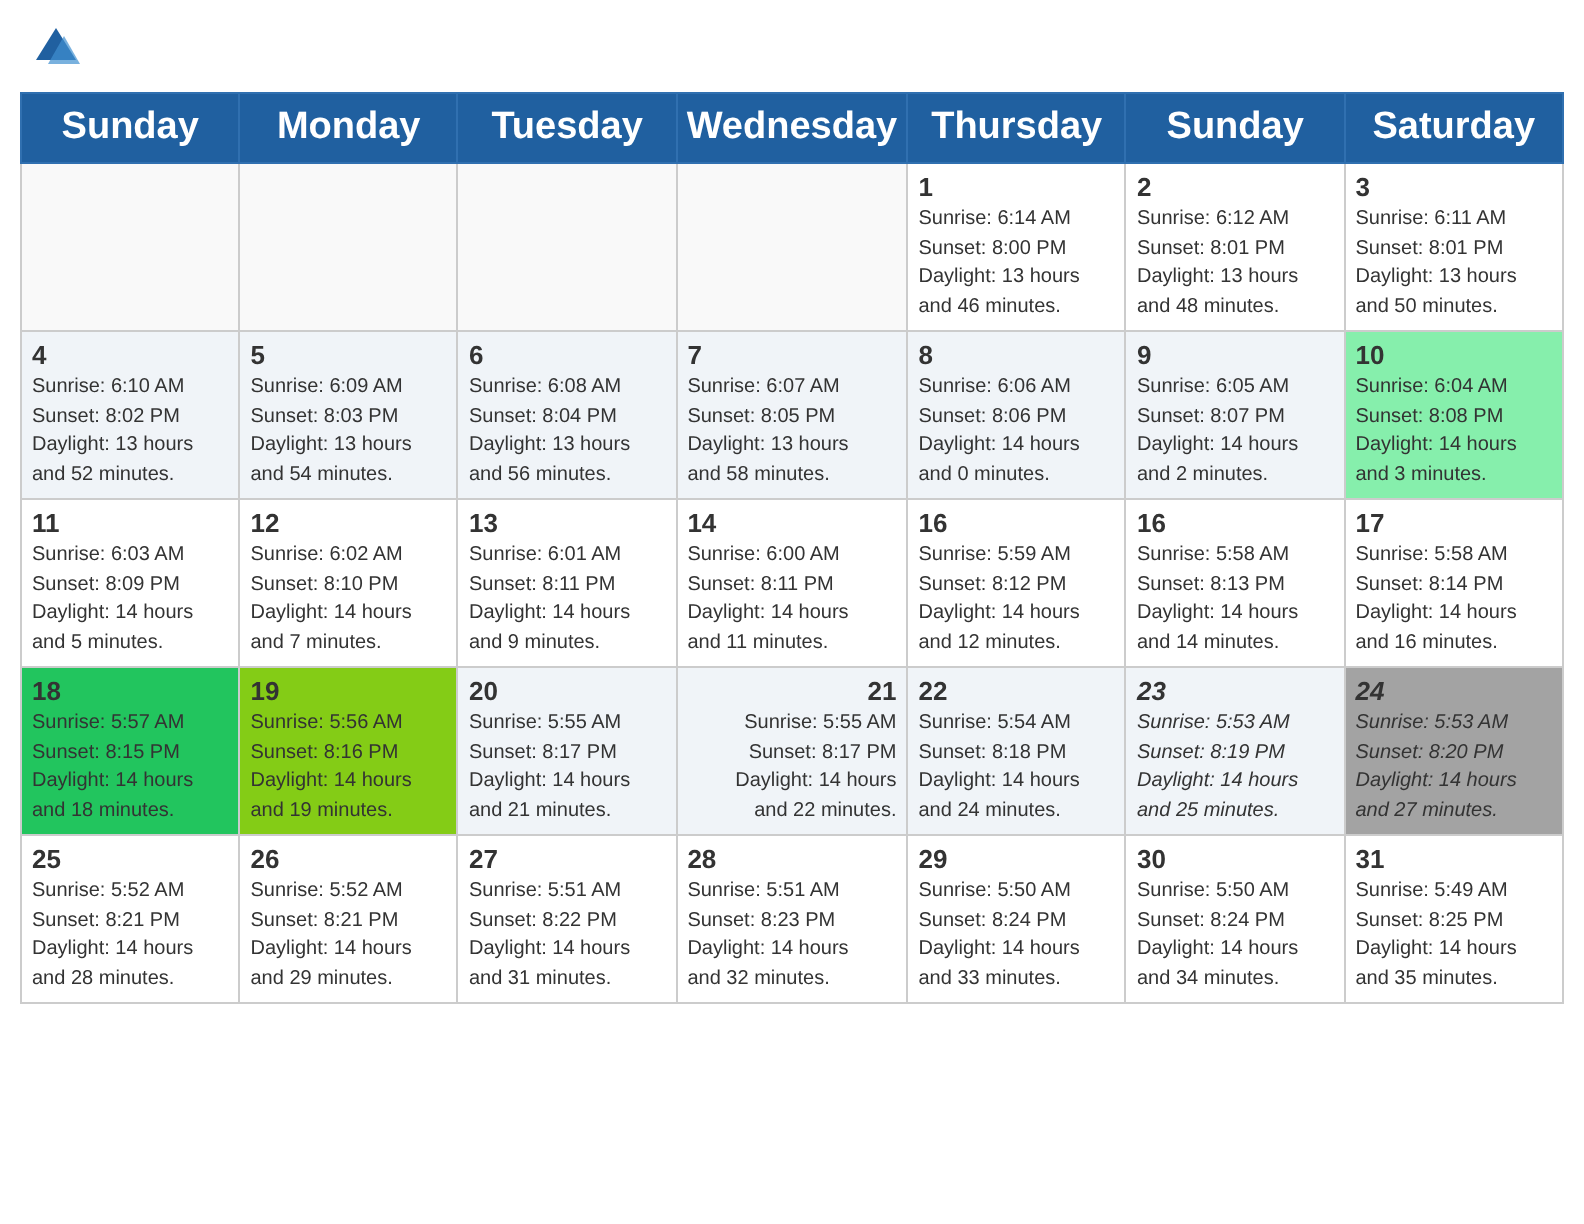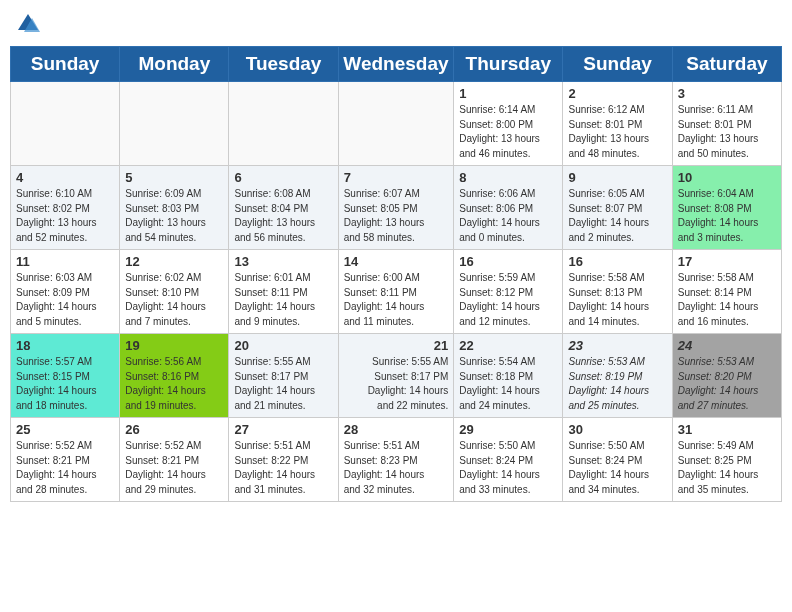--- a/index.html
+++ b/index.html
@@ -200,21 +200,21 @@
         <td>
           <span class="day-number">16</span>
           <div class="day-info">Sunrise: 5:58 AM<br>Sunset: 8:13 PM<br>Daylight: 14 hours<br>and 14 minutes.</div>
         </td>
         <td>
           <span class="day-number">17</span>
           <div class="day-info">Sunrise: 5:58 AM<br>Sunset: 8:14 PM<br>Daylight: 14 hours<br>and 16 minutes.</div>
         </td>
       </tr>
       <tr>
-        <td style="background: #5eead4;">
+        <td style="background: #22c55e;">
           <span class="day-number">18</span>
           <div class="day-info">Sunrise: 5:57 AM<br>Sunset: 8:15 PM<br>Daylight: 14 hours<br>and 18 minutes.</div>
         </td>
         <td style="background: #84cc16;">
           <span class="day-number">19</span>
           <div class="day-info">Sunrise: 5:56 AM<br>Sunset: 8:16 PM<br>Daylight: 14 hours<br>and 19 minutes.</div>
         </td>
         <td style="background: rgb(240, 244, 248); margin-left: 33px;">
           <span class="day-number">20</span>
           <div class="day-info">Sunrise: 5:55 AM<br>Sunset: 8:17 PM<br>Daylight: 14 hours<br>and 21 minutes.</div>

